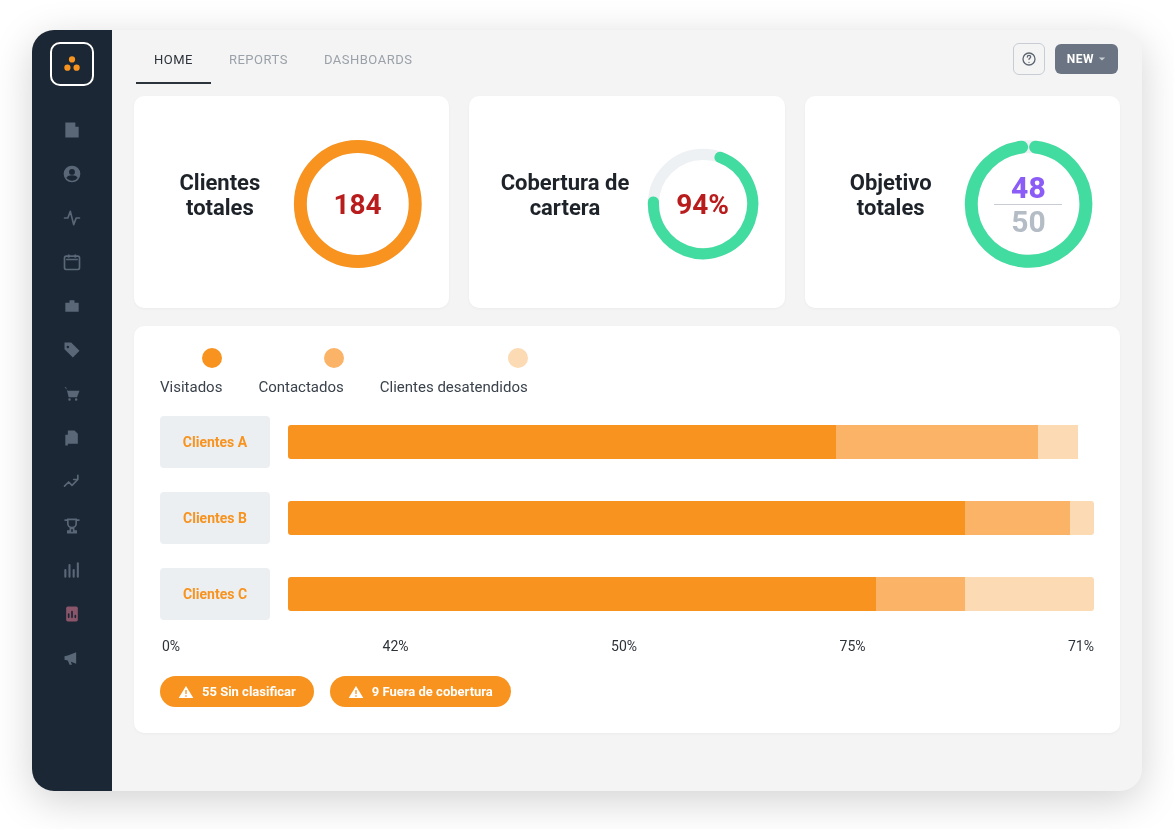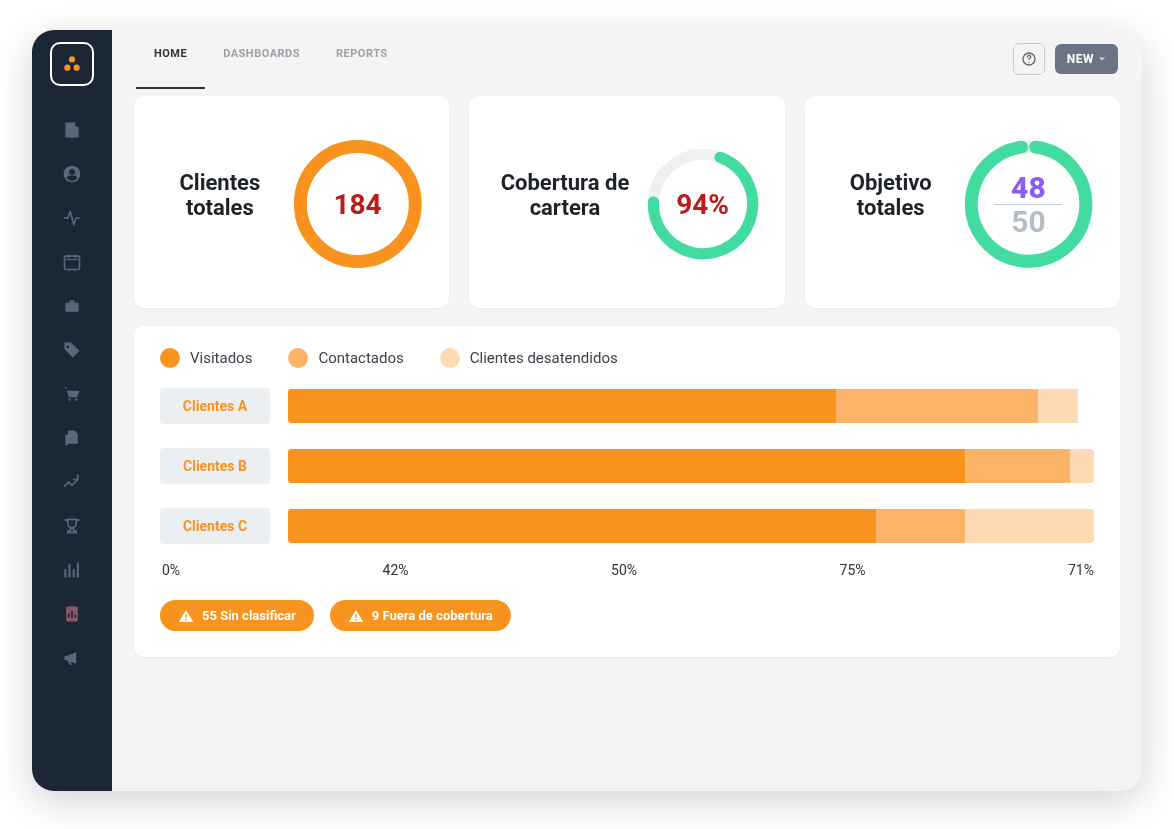--- a/index.html
+++ b/index.html
@@ -12,21 +12,21 @@
   .logo { width: 44px; height: 44px; border: 2px solid #fff; border-radius: 10px; display:flex; align-items:center; justify-content:center; margin-bottom: 22px; }
   .logo svg { display:block; }
   .side-item { width: 80px; height: 44px; display:flex; align-items:center; justify-content:center; color: #5a6777; }
   .side-item svg { width: 20px; height: 20px; fill: currentColor; }
   .side-item.alt { color: #8b556a; }
   
   
   .main { flex: 1; display:flex; flex-direction: column; }
   .topbar { height: 58px; display:flex; align-items:center; padding: 0 24px; }
   .tabs { display:flex; gap: 0; }
-  .tab { padding: 18px 18px 27px 18px; font-size: 11px; font-weight: 700; letter-spacing: .5px; color: #9aa1a9; cursor:pointer; }
+  .tab { padding: 18px 18px 15px 18px; font-size: 13px; font-weight: 400; letter-spacing: .5px; color: #9aa1a9; cursor:pointer; }
   .tab.active { color: #2d333a; border-bottom: 2px solid #2d333a; }
   .topbar-spacer { flex:1; }
   .help-btn { width: 32px; height: 32px; border:1px solid #c7cdd3; border-radius:6px; display:flex; align-items:center; justify-content:center; margin-right:10px; color:#5d6671; cursor:pointer; }
   .help-btn svg { width:16px;height:16px;fill:none;stroke:currentColor;stroke-width:2; }
   .new-btn { background:#6a7482; color:#fff; font-size:12px; font-weight:700; padding:8px 12px; border-radius:6px; letter-spacing:.5px; display:flex; align-items:center; gap:4px; cursor:pointer; }
   .new-btn svg { width:8px;height:8px; fill:#c7cdd3; }
 
   .content { flex:1; padding: 8px 22px 22px 22px; display:flex; flex-direction:column; gap: 18px; }
 
   .cards { display:flex; gap: 20px; }
@@ -35,28 +35,28 @@
   .gauge-wrap { position:relative; width: 168px; height: 168px; }
   .gauge-wrap svg { width:100%; height:100%; }
   .gauge-center { position:absolute; inset:0; display:flex; flex-direction:column; align-items:center; justify-content:center; }
   .gauge-big { font-size: 28px; font-weight:700; color:#b91c1c; }
   .gauge-num { font-size: 30px; font-weight:800; color:#8b5cf6; line-height:1.1; }
   .gauge-den { font-size: 30px; font-weight:700; color:#b4bcc5; line-height:1.1; }
   .gauge-divider { width: 68px; height:1px; background:#c7cdd3; margin:0; }
 
   .panel { background:#fff; border-radius:10px; padding: 22px 26px 26px 26px; box-shadow: 0 1px 3px rgba(0,0,0,0.04); }
   .legend { display:flex; align-items:center; gap: 36px; margin-bottom: 20px; }
-  .legend-item { display:flex; align-items:center; gap:10px; font-size:15px; color:#3a424b; }
+  .legend-item { display:flex; align-items:flex-end; gap:10px; font-size:15px; color:#3a424b;flex-direction:column; }
   .legend-dot { width:20px; height:20px; border-radius:50%; }
   .c1 { background:#f7931e; }
   .c2 { background:#fab367; }
   .c3 { background:#fcdab4; }
 
   .bar-row { display:flex; align-items:center; gap: 18px; margin-bottom: 24px; }
-  .bar-label { width: 110px; background:#eceff2; color:#f7931e; font-weight:700; padding:10px 12px; border-radius:4px; font-size:14px; text-align:center; }
+  .bar-label { width: 110px; background:#eceff2; color:#f7931e; font-weight:700; padding:18px 12px; border-radius:4px; font-size:14px; text-align:center; }
   .bar-track { flex:1; height: 34px; display:flex; border-radius:3px; overflow:hidden; }
   .seg { height:100%; }
 
   .axis { display:flex; justify-content:space-between; font-size:14px; color:#2d333a; padding: 0 0 0 130px; margin-top:-6px; margin-bottom: 22px; }
   .axis span:first-child { margin-left:-128px; }
 
   .pills { display:flex; gap: 16px; }
   .pill { background:#f7931e; color:#fff; font-weight:700; font-size:13px; padding: 8px 18px; border-radius: 999px; display:flex; align-items:center; gap:8px; cursor:pointer; }
   .pill svg { width:16px; height:14px; fill:#fff; }
 </style>
@@ -139,22 +139,22 @@
           <svg viewBox="0 0 24 24">
             <path d="M3 10v4l4 1 10 4V5L7 9l-4 1zm4 5l2 5h3l-2-5"></path>
           </svg>
         </div>
     </div>
 
     <div class="main">
       <div class="topbar">
         <div class="tabs">
           <div class="tab active">HOME</div>
+          <div class="tab">REPORTS</div>
           <div class="tab">DASHBOARDS</div>
-          <div class="tab">REPORTS</div>
         </div>
         <div class="topbar-spacer"></div>
         <div class="help-btn">
           <svg viewBox="0 0 24 24">
               <circle cx="12" cy="12" r="9"></circle>
               <path d="M9.5 9a2.5 2.5 0 015 0c0 1.5-2.5 2-2.5 3.5M12 17h.01" stroke-linecap="round"></path>
             </svg>
         </div>
         <div class="new-btn">
           <span>NEW</span>

